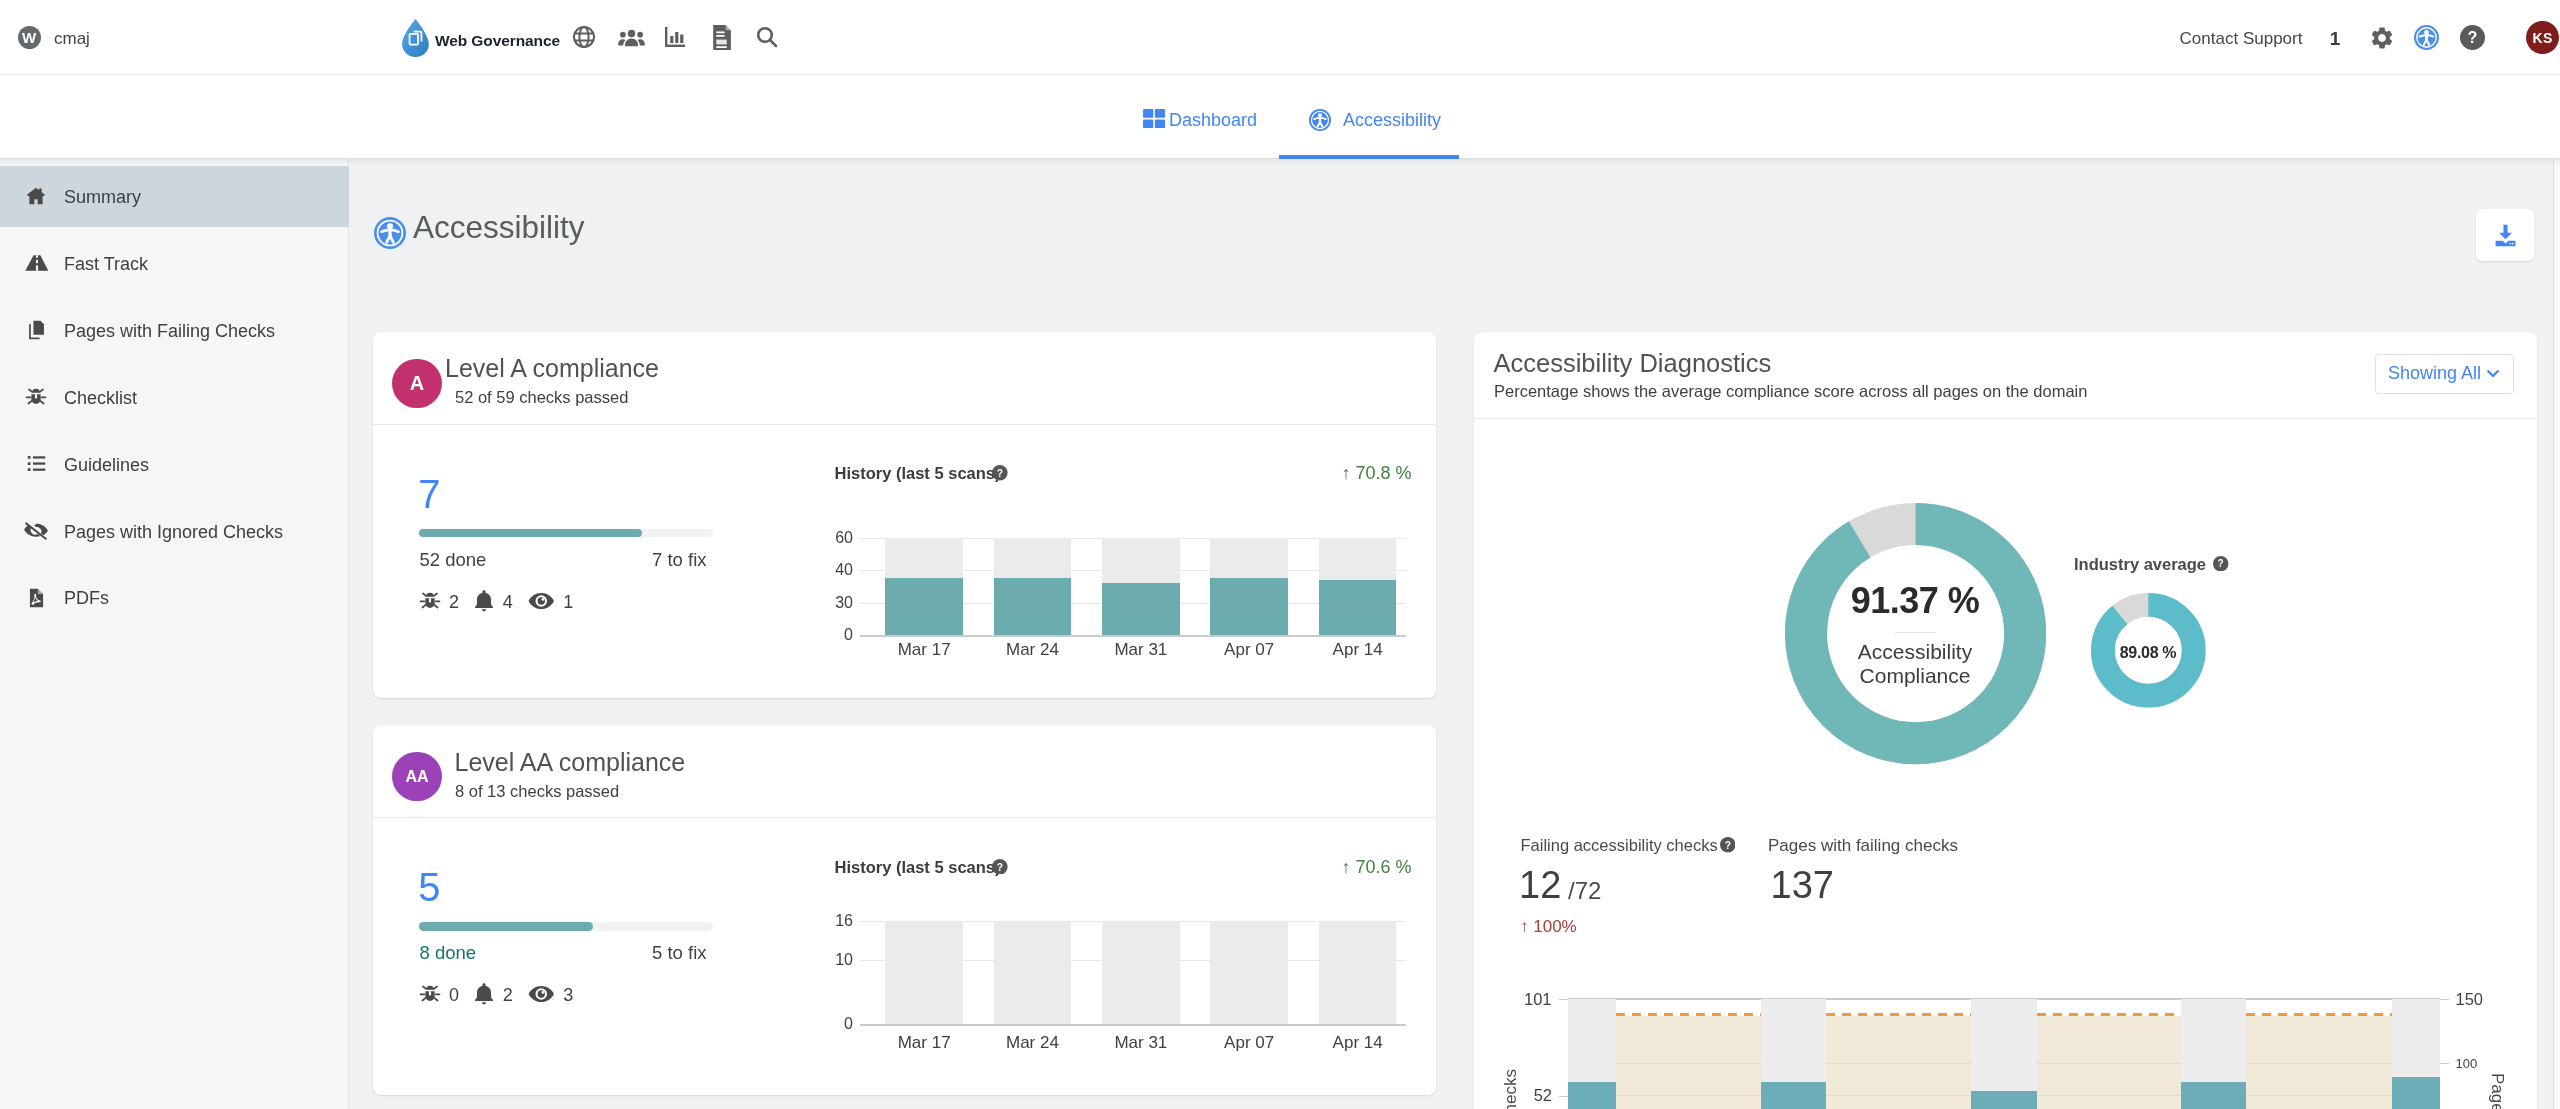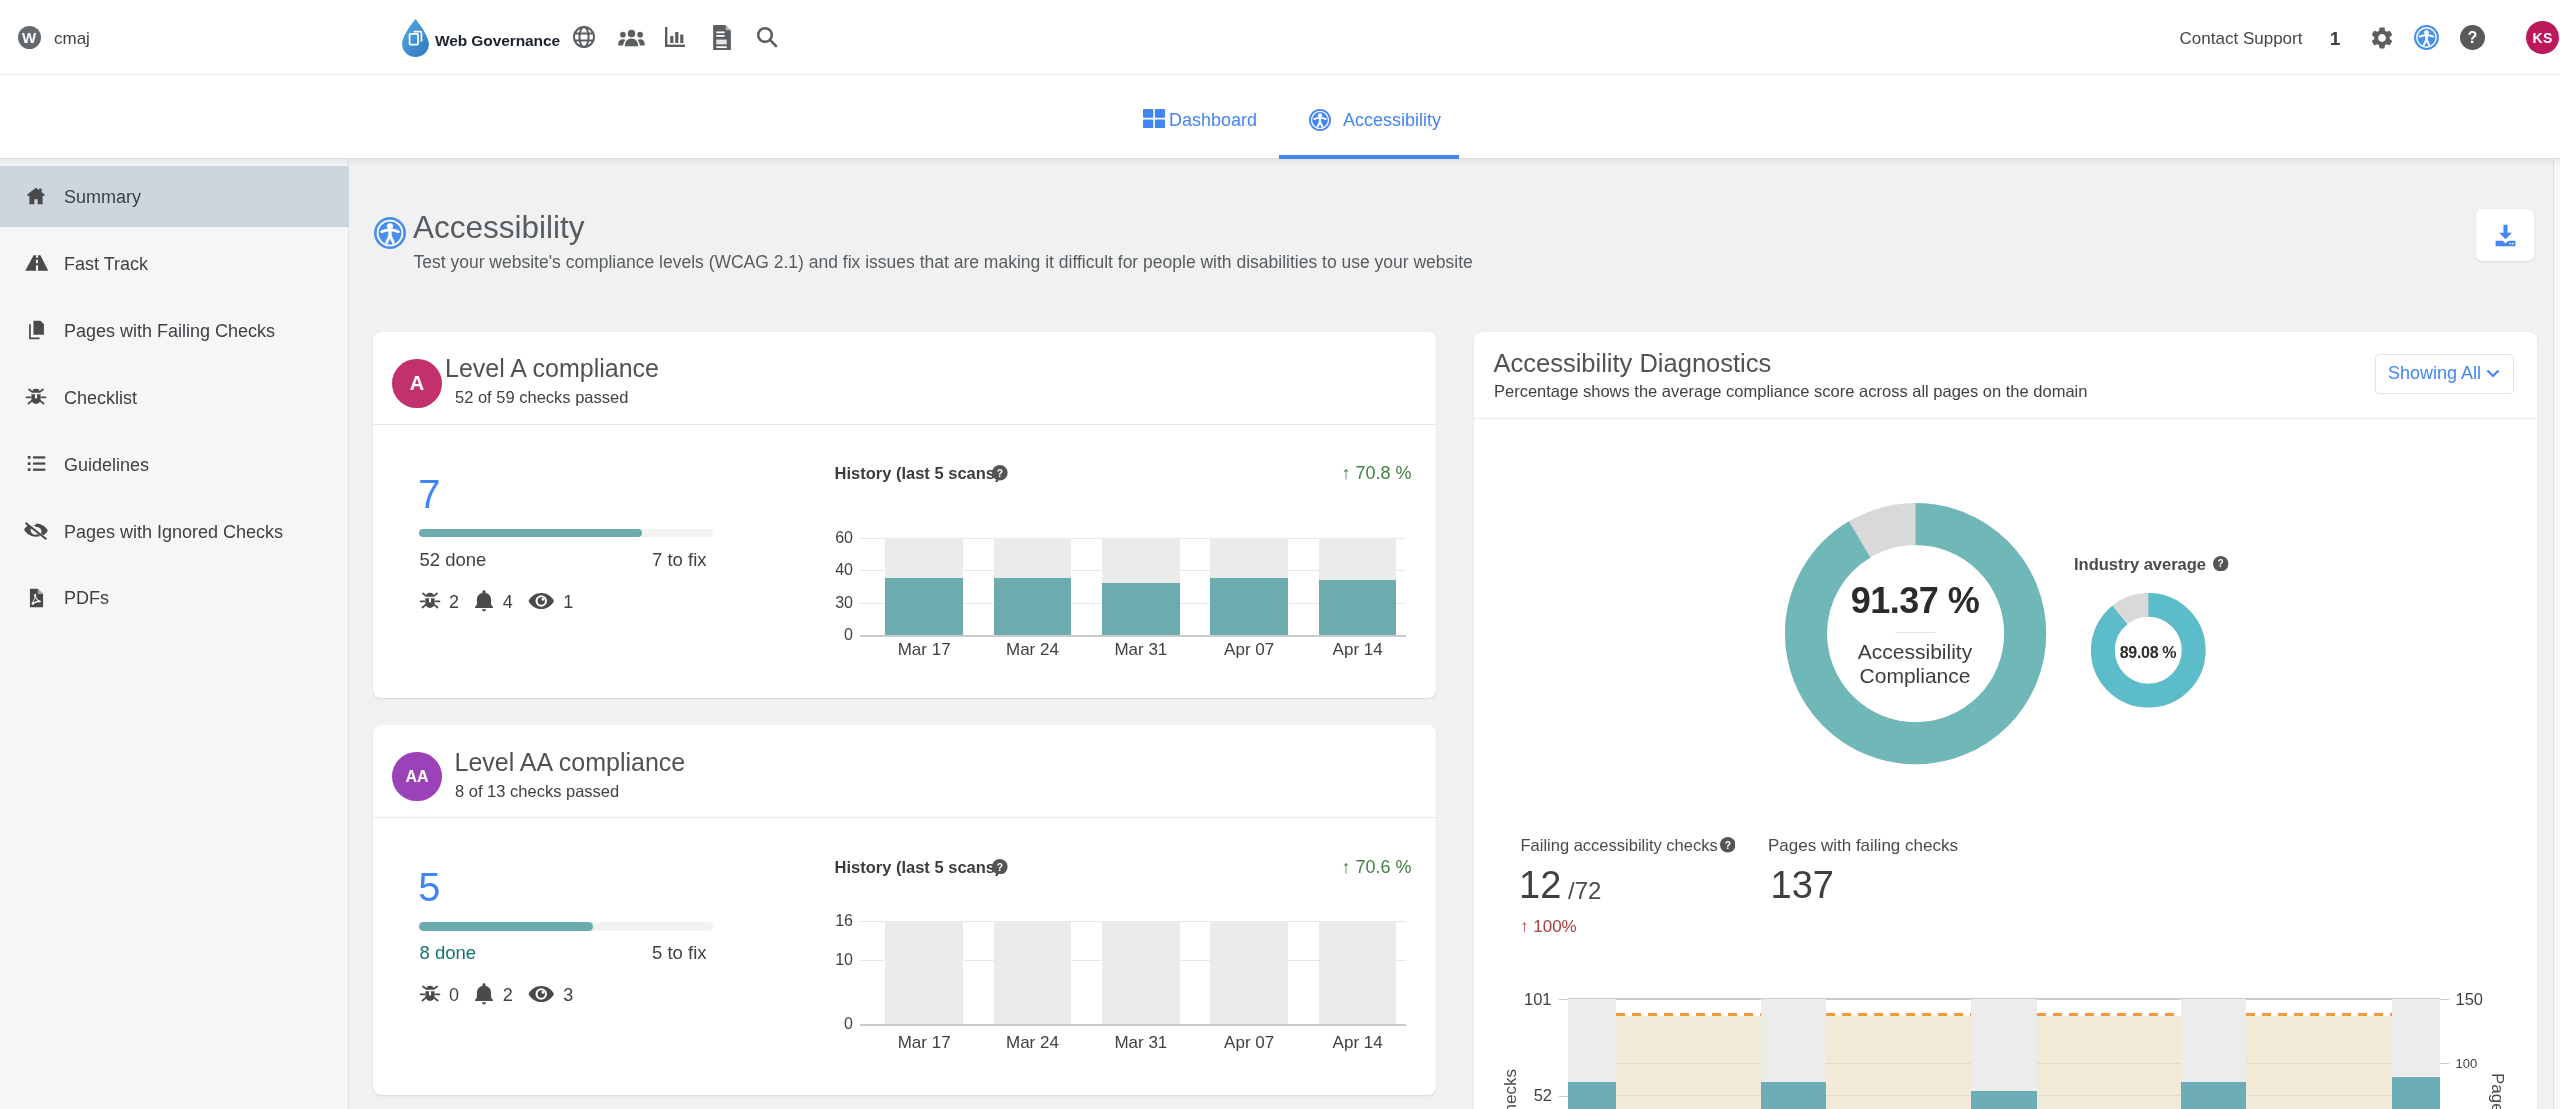--- a/index.html
+++ b/index.html
@@ -174,31 +174,30 @@
         <circle cx="12" cy="12" r="9.3" fill="none" stroke="#fff" stroke-width="1.35"></circle>
 <circle cx="12" cy="7.0" r="2.3" fill="#fff"></circle>
 <path d="M5.7 11.0c2.0-.9 4.0-1.35 6.3-1.35s4.3.45 6.3 1.35" fill="none" stroke="#fff" stroke-width="2.1" stroke-linecap="round"></path>
 <path d="M12 10.0v4.2" stroke="#fff" stroke-width="2.5" stroke-linecap="round"></path>
 <path d="M12 13.9l-2.5 5.2M12 13.9l2.5 5.2" stroke="#fff" stroke-width="2.1" stroke-linecap="round"></path>
       </svg></div>
 <div class="ab" style="left:2460px;top:25px"><svg width="25" height="25" viewBox="0 0 24 24" style="">
         <circle cx="12" cy="12" r="12" fill="#5a5a5a"></circle>
 <text x="12" y="17.6" font-family="Liberation Sans" font-size="15.5" font-weight="bold" fill="#fff" text-anchor="middle">?</text>
       </svg></div>
-<div class="ab" style="left:2526px;top:21px;width:33px;height:33px;border-radius:50%;background:#be185d;color:#fff;display:flex;align-items:center;justify-content:center;font-size:14px;font-weight:bold;letter-spacing:0.3px">KS</div>
+<div class="ab" style="left:2526px;top:21px;width:33px;height:33px;border-radius:50%;background:#7f1d1d;color:#fff;display:flex;align-items:center;justify-content:center;font-size:14px;font-weight:bold;letter-spacing:0.3px">KS</div>
 <div class="ab" style="left:374px;top:216.5px"><svg width="32" height="32" viewBox="0 0 24 24" style="">
         <circle cx="12" cy="12" r="12" fill="#4a90e9"></circle>
         <circle cx="12" cy="12" r="9.3" fill="none" stroke="#fff" stroke-width="1.35"></circle>
 <circle cx="12" cy="7.0" r="2.3" fill="#fff"></circle>
 <path d="M5.7 11.0c2.0-.9 4.0-1.35 6.3-1.35s4.3.45 6.3 1.35" fill="none" stroke="#fff" stroke-width="2.1" stroke-linecap="round"></path>
 <path d="M12 10.0v4.2" stroke="#fff" stroke-width="2.5" stroke-linecap="round"></path>
 <path d="M12 13.9l-2.5 5.2M12 13.9l2.5 5.2" stroke="#fff" stroke-width="2.1" stroke-linecap="round"></path>
       </svg></div>
 <div class="ab cv" style="left:413px;top:228px;font-size:31.5px;color:#595c5e">Accessibility</div>
-<div class="ab cv" style="left:413.5px;top:263px;font-size:17.5px;color:#595c5e">Test your website's compliance levels (WCAG 2.1) and fix issues that are making it difficult for people with disabilities to use your website</div>
 <div class="card" style="left:2476px;top:209px;width:58px;height:52px;display:flex;align-items:center;justify-content:center;border-radius:6px">
       <svg width="27" height="27" viewBox="0 0 24 24" style="">
         <g fill="#4285f4">
 <path d="M10.2 2.5h3.6v7h3.9L12 15.3 6.3 9.5h3.9z"></path>
 <path d="M3.2 16.6h6.3l2.5 2.4 2.5-2.4h6.3v4.9H3.2z"></path>
         </g>
 <g fill="#fff">
           <rect x="15.6" y="18.6" width="1.3" height="1.3"></rect>
           <rect x="17.8" y="18.6" width="1.3" height="1.3"></rect>
         </g>

